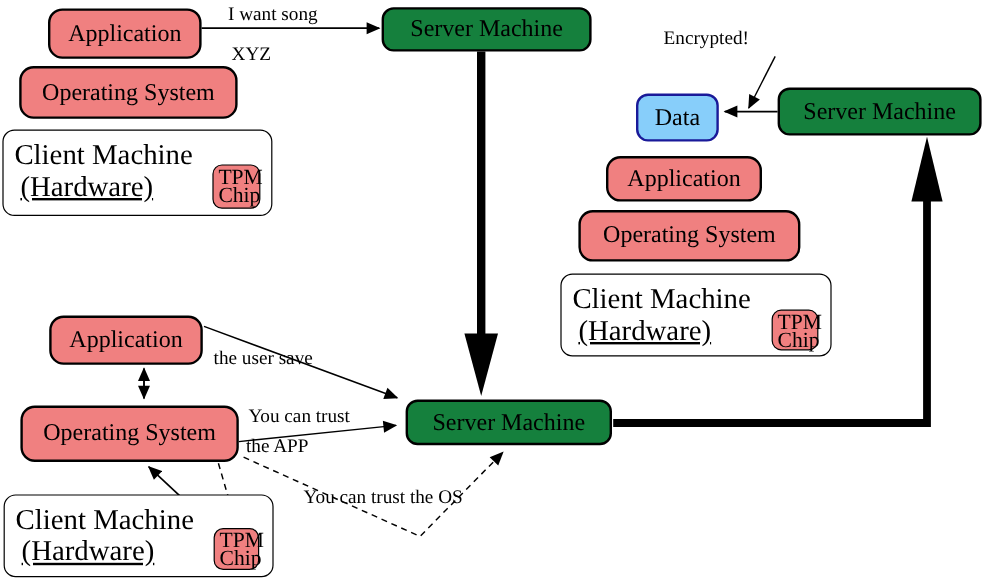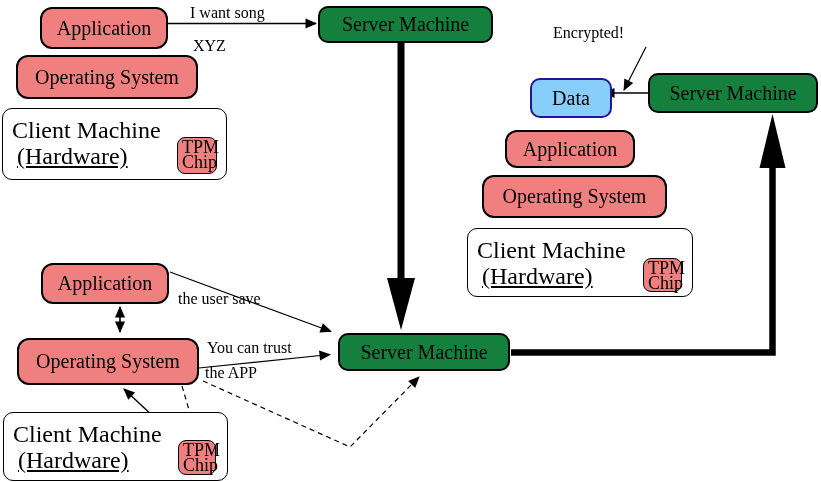--- a/index.html
+++ b/index.html
@@ -84,21 +84,21 @@
 
   <div class="box magenta" style="left:318px;top:6px;width:175px;height:37px;border-radius:10px;">
     <span>Server Machine</span>
   </div>
 
   <div class="anno" style="left:190px;top:2px;">I want song</div>
   <div class="anno" style="left:193px;top:35px;">XYZ</div>
 
   <div class="anno" style="left:553px;top:22px;">Encrypted!</div>
 
-  <div class="box blue" style="left:530px;top:78px;width:82px;height:40px;border-radius:10px;">
+  <div class="box blue" style="left:530px;top:78px;width:69px;height:40px;border-radius:10px;">
     <span>Data</span>
   </div>
   <div class="box magenta" style="left:648px;top:73px;width:170px;height:40px;border-radius:10px;">
     <span>Server Machine</span>
   </div>
 
   <div class="box salmon" style="left:505px;top:130px;width:130px;height:38px;">
     <span>Application</span>
   </div>
   <div class="box salmon" style="left:482px;top:175px;width:185px;height:43px;">
@@ -132,14 +132,15 @@
     <div>Chip</div>
   </div>
 
   <div class="box magenta" style="left:338px;top:333px;width:172px;height:38px;border-radius:10px;">
     <span>Server Machine</span>
   </div>
 
   <div class="anno" style="left:207px;top:337px;">You can trust</div>
   <div class="anno" style="left:178px;top:288px;">the user save</div>
   <div class="anno" style="left:205px;top:362px;">the APP</div>
+  <div class="anno" style="left:253px;top:404px;">You can trust the OS</div>
 
 </div>
 
 </body></html>

